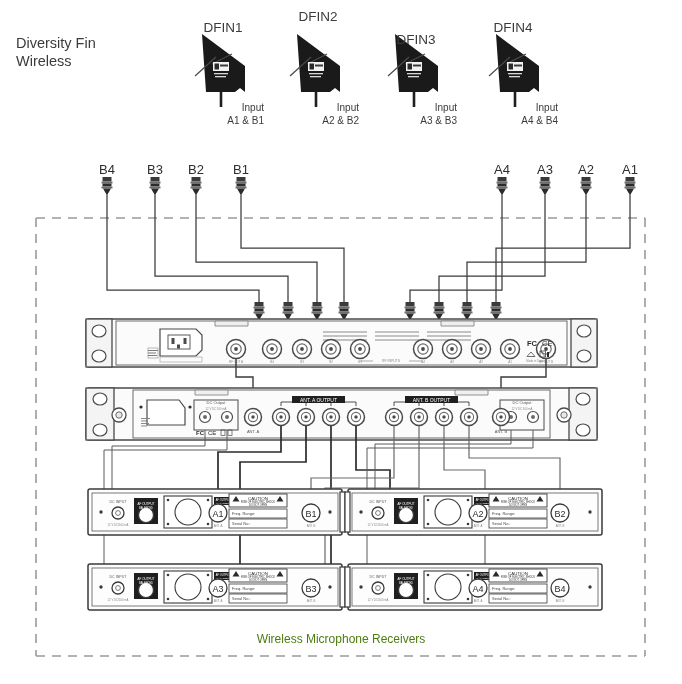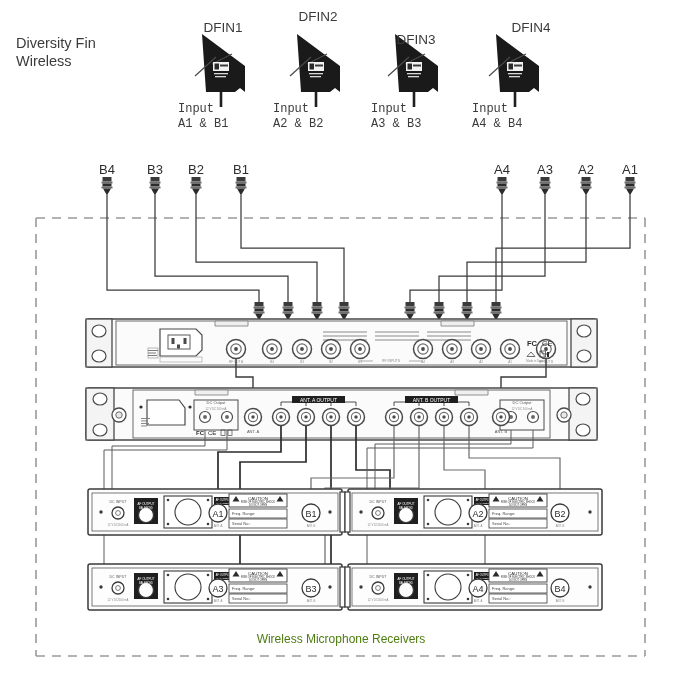--- a/index.html
+++ b/index.html
@@ -19,21 +19,21 @@
 
   .lbl {
     position: absolute;
     color: #3b3b3b;
     font-family: "Liberation Sans", sans-serif;
     white-space: pre;
     line-height: 1.22;
   }
   .lbl-diversity { font-size: 14.5px; left: 16px; top: 35px; }
   .lbl-dfin { font-size: 13.5px; text-align: center; width: 70px; margin-top: 8px; }
-  .lbl-input { font-size: 12px; text-align: left; width: 86px; line-height:1.25;font-family:Liberation Mono, monospace; }
+  .lbl-input { font-size: 10px; text-align: right; width: 86px; line-height:1.25; }
   .lbl-ab { font-size: 13px; text-align: center; width: 26px; color:#2e2e2e; }
   .lbl-bottom { font-size: 12px; text-align:center; width: 682px; left:0; top: 632px; color:#4d7c0f;}
 </style>
 </head>
 <body>
 
 <div id="stage">
 
   <svg id="svgroot" viewBox="0 0 682 684" xmlns="http://www.w3.org/2000/svg">
     <defs>
@@ -627,21 +627,21 @@
       <rect x="345" y="567" width="5" height="40" fill="#ffffff" stroke="#3a3a3a" stroke-width="1.2"></rect>
     </g>
   </svg>
 
   <div class="lbl lbl-diversity">Diversity Fin
 Wireless</div>
 
   <div class="lbl lbl-dfin" style="left:188px; top:12px;">DFIN1</div>
   <div class="lbl lbl-dfin" style="left:283px; top:1px;">DFIN2</div>
   <div class="lbl lbl-dfin" style="left:381px; top:24px;">DFIN3</div>
-  <div class="lbl lbl-dfin" style="left:496px; top:12px;">DFIN4</div>
+  <div class="lbl lbl-dfin" style="left:478px; top:12px;">DFIN4</div>
 
   <div class="lbl lbl-input" style="left:178px; top:102px;"><span>Input</span><br><span>A1 &amp; B1</span></div>
   <div class="lbl lbl-input" style="left:273px; top:102px;"><span>Input</span><br><span>A2 &amp; B2</span></div>
   <div class="lbl lbl-input" style="left:371px; top:102px;"><span>Input</span><br><span>A3 &amp; B3</span></div>
   <div class="lbl lbl-input" style="left:472px; top:102px;"><span>Input</span><br><span>A4 &amp; B4</span></div>
 
   <div class="lbl lbl-ab" style="left:94px;  top:162px;">B4</div>
   <div class="lbl lbl-ab" style="left:142px; top:162px;">B3</div>
   <div class="lbl lbl-ab" style="left:183px; top:162px;">B2</div>
   <div class="lbl lbl-ab" style="left:228px; top:162px;">B1</div>

